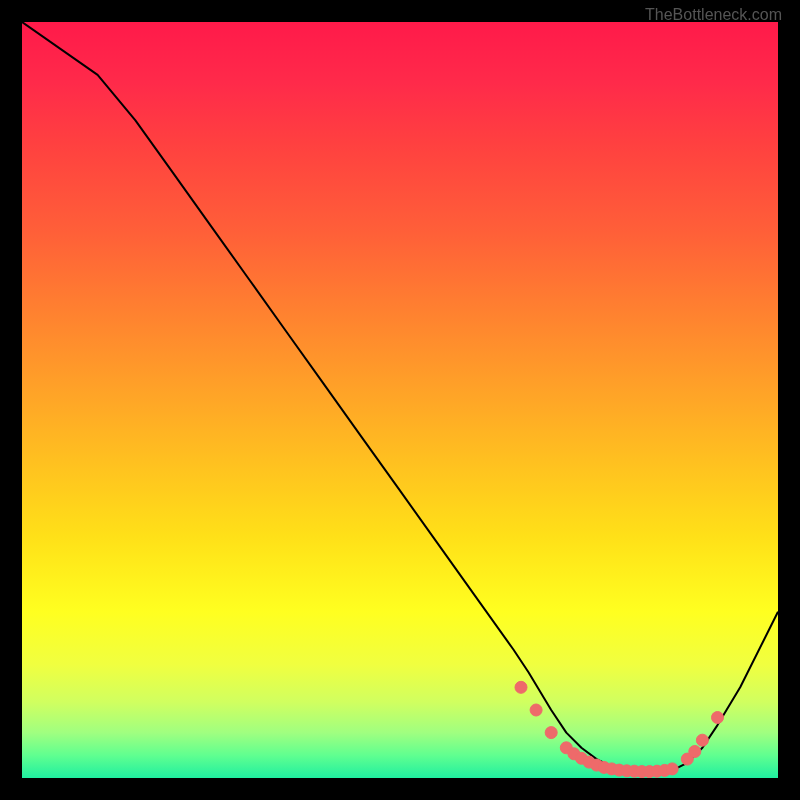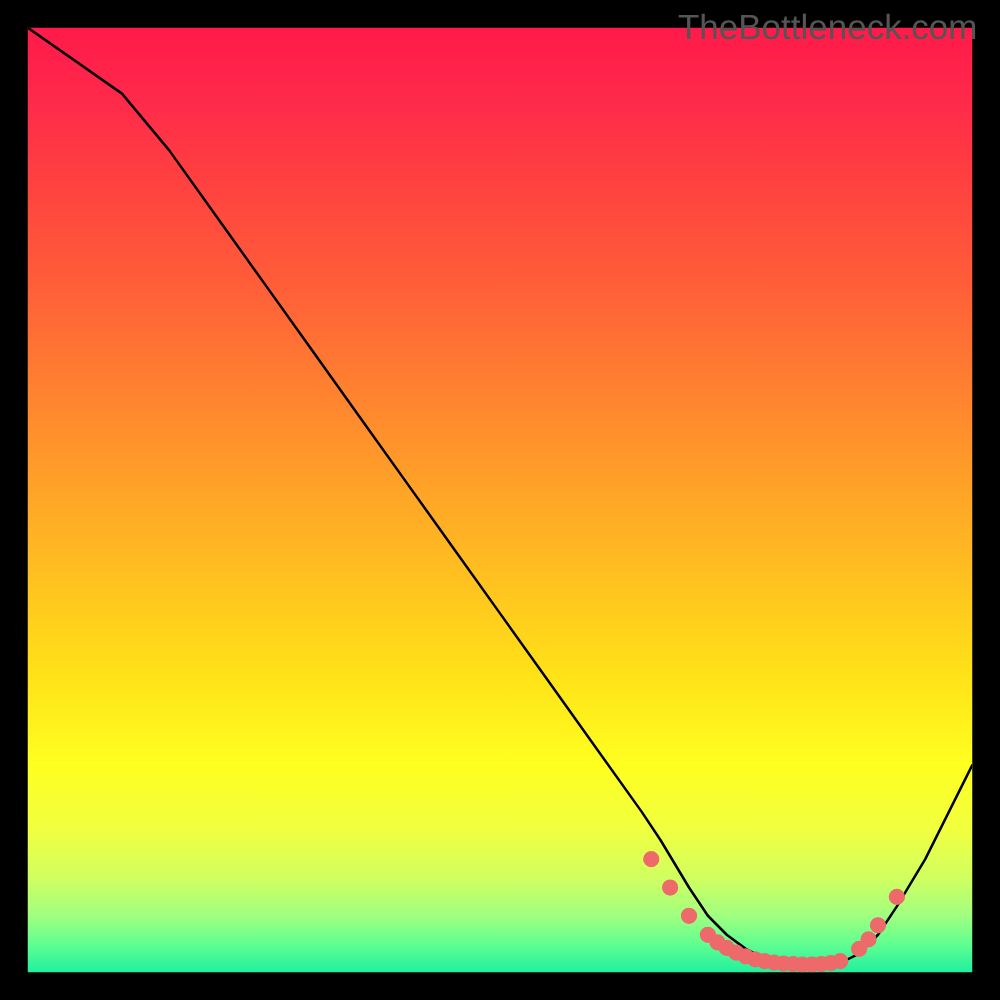--- a/index.html
+++ b/index.html
@@ -9,21 +9,21 @@
     background: #000;
     position: relative;
     font-family: Arial, sans-serif;
     overflow: hidden;
   }
   .watermark {
     position: absolute;
     top: 6px;
     right: 18px;
     color: #555;
-    font-size: 28px;
+    font-size: 16px;
     font-weight: 500;
     z-index: 10;
   }
   .chart-area {
     position: absolute;
     left: 22px;
     top: 22px;
     width: 756px;
     height: 756px;
     overflow: hidden;

